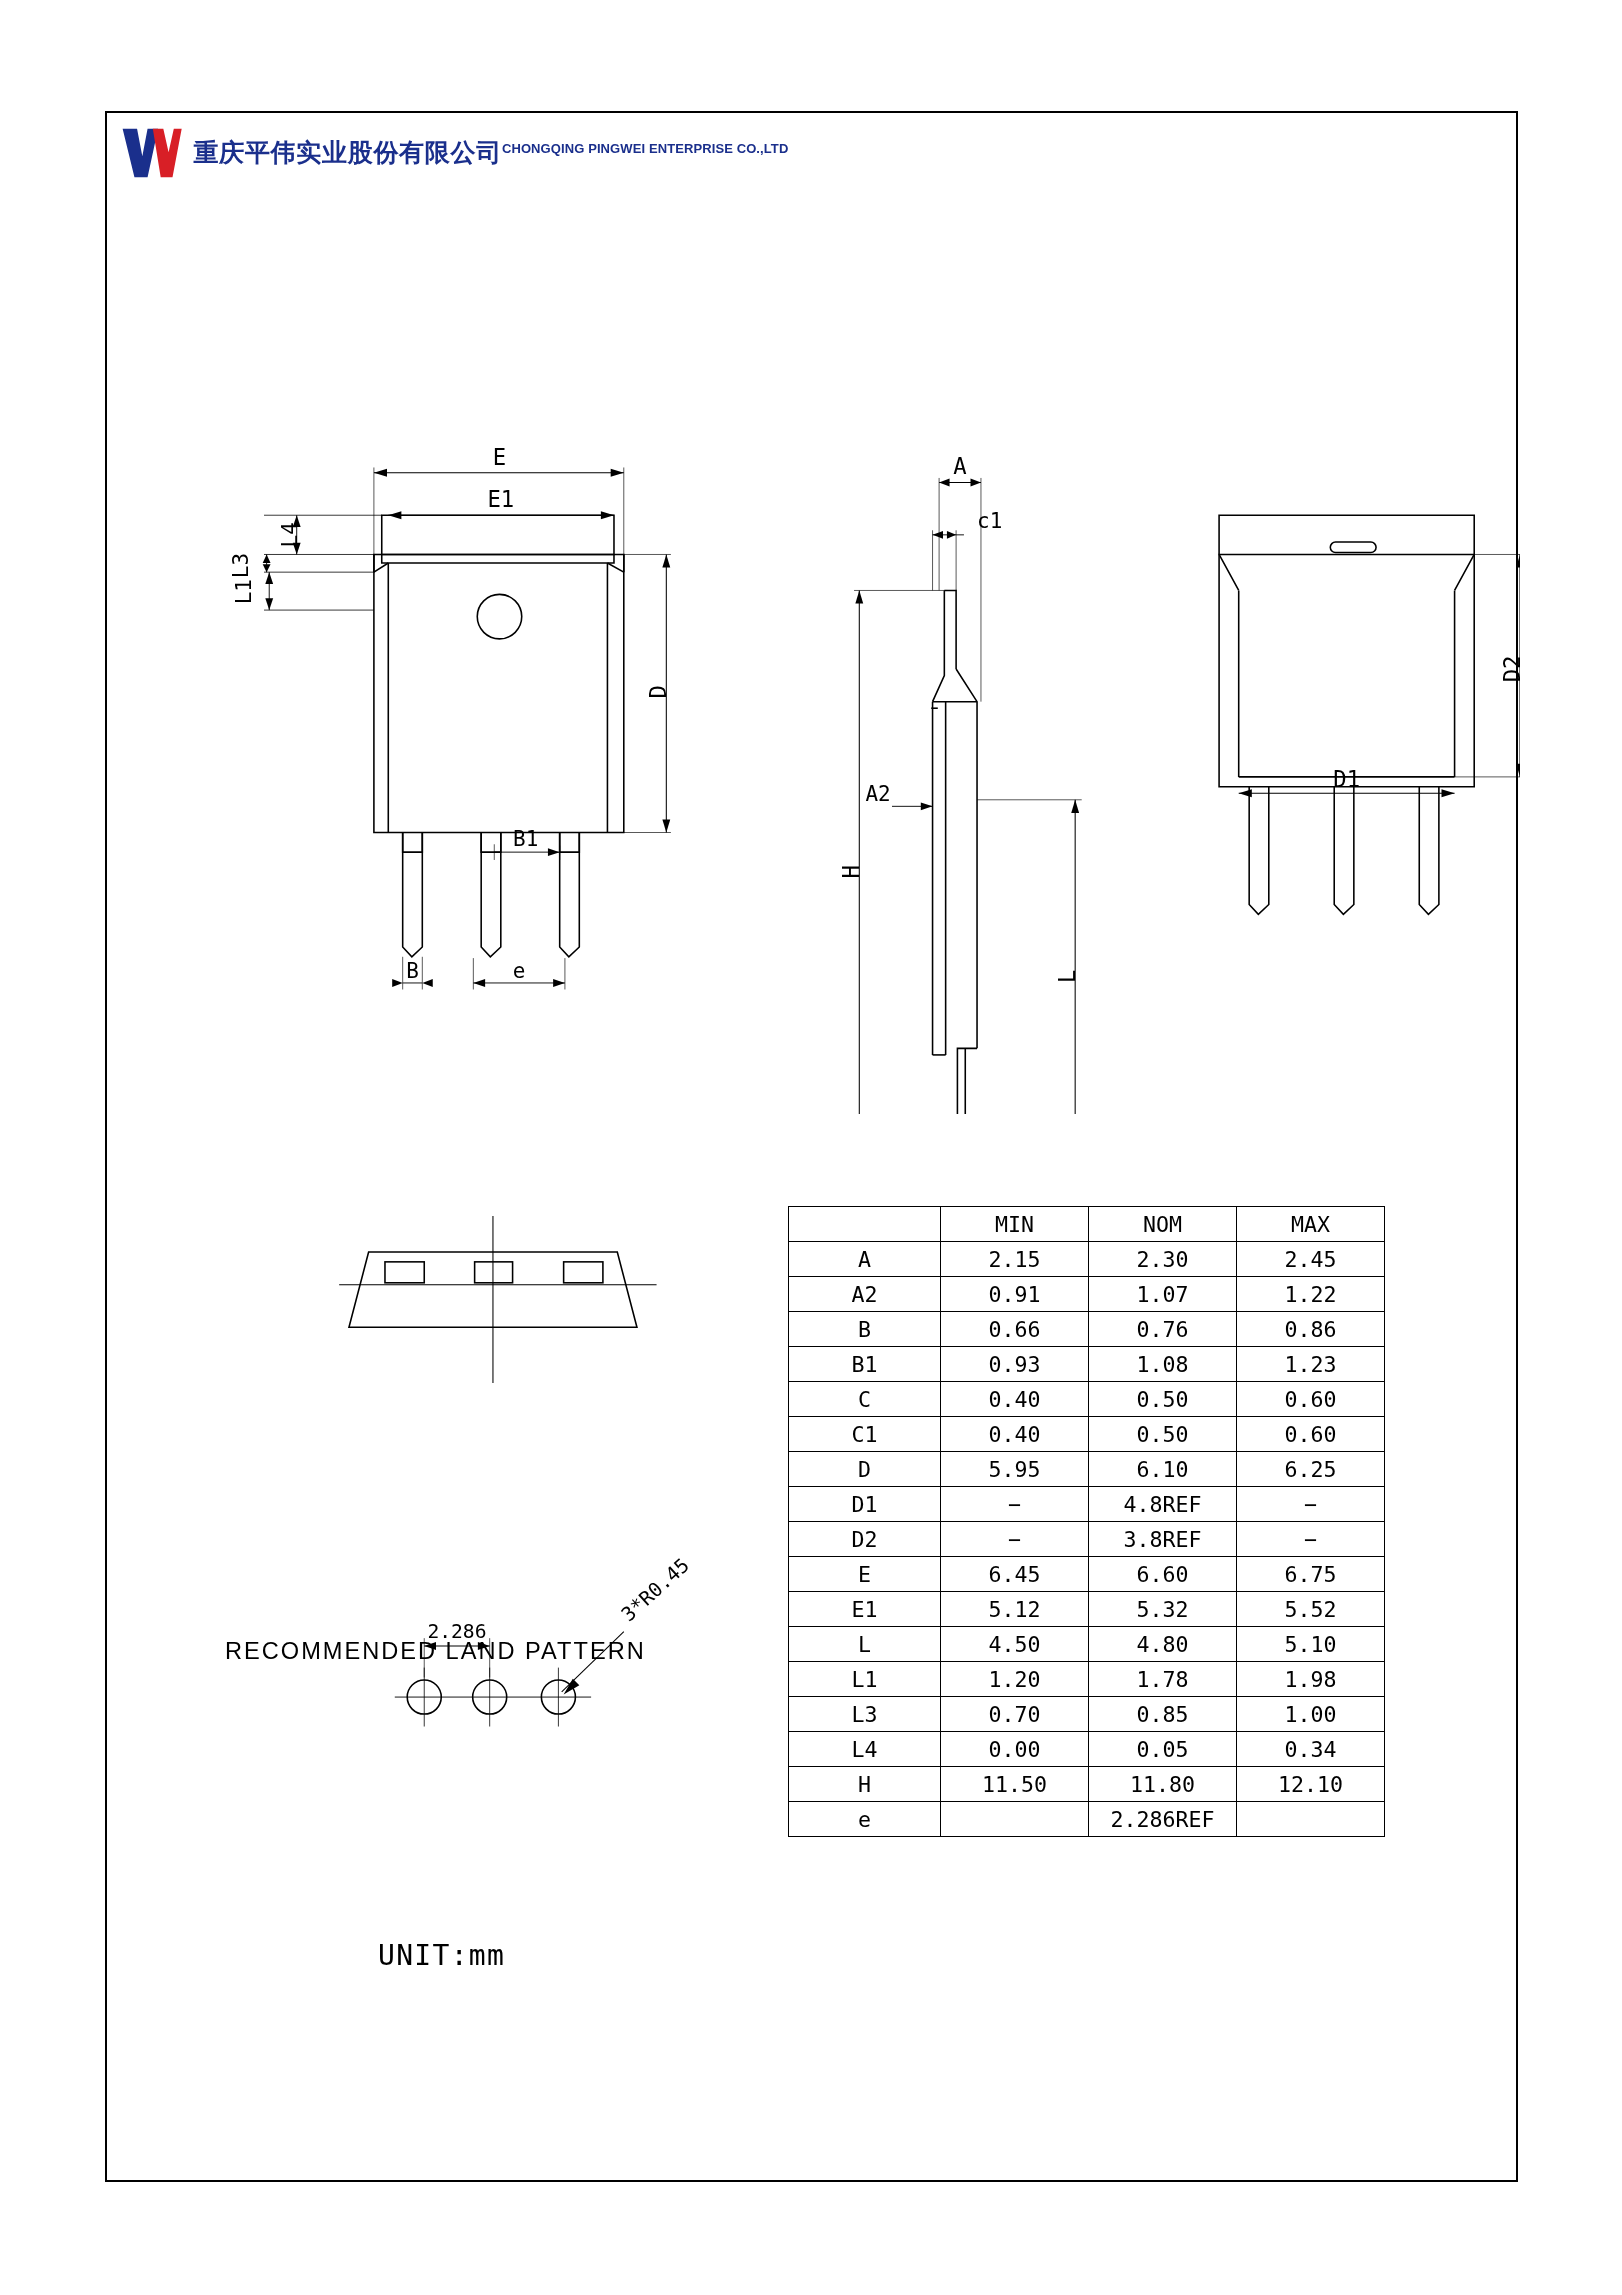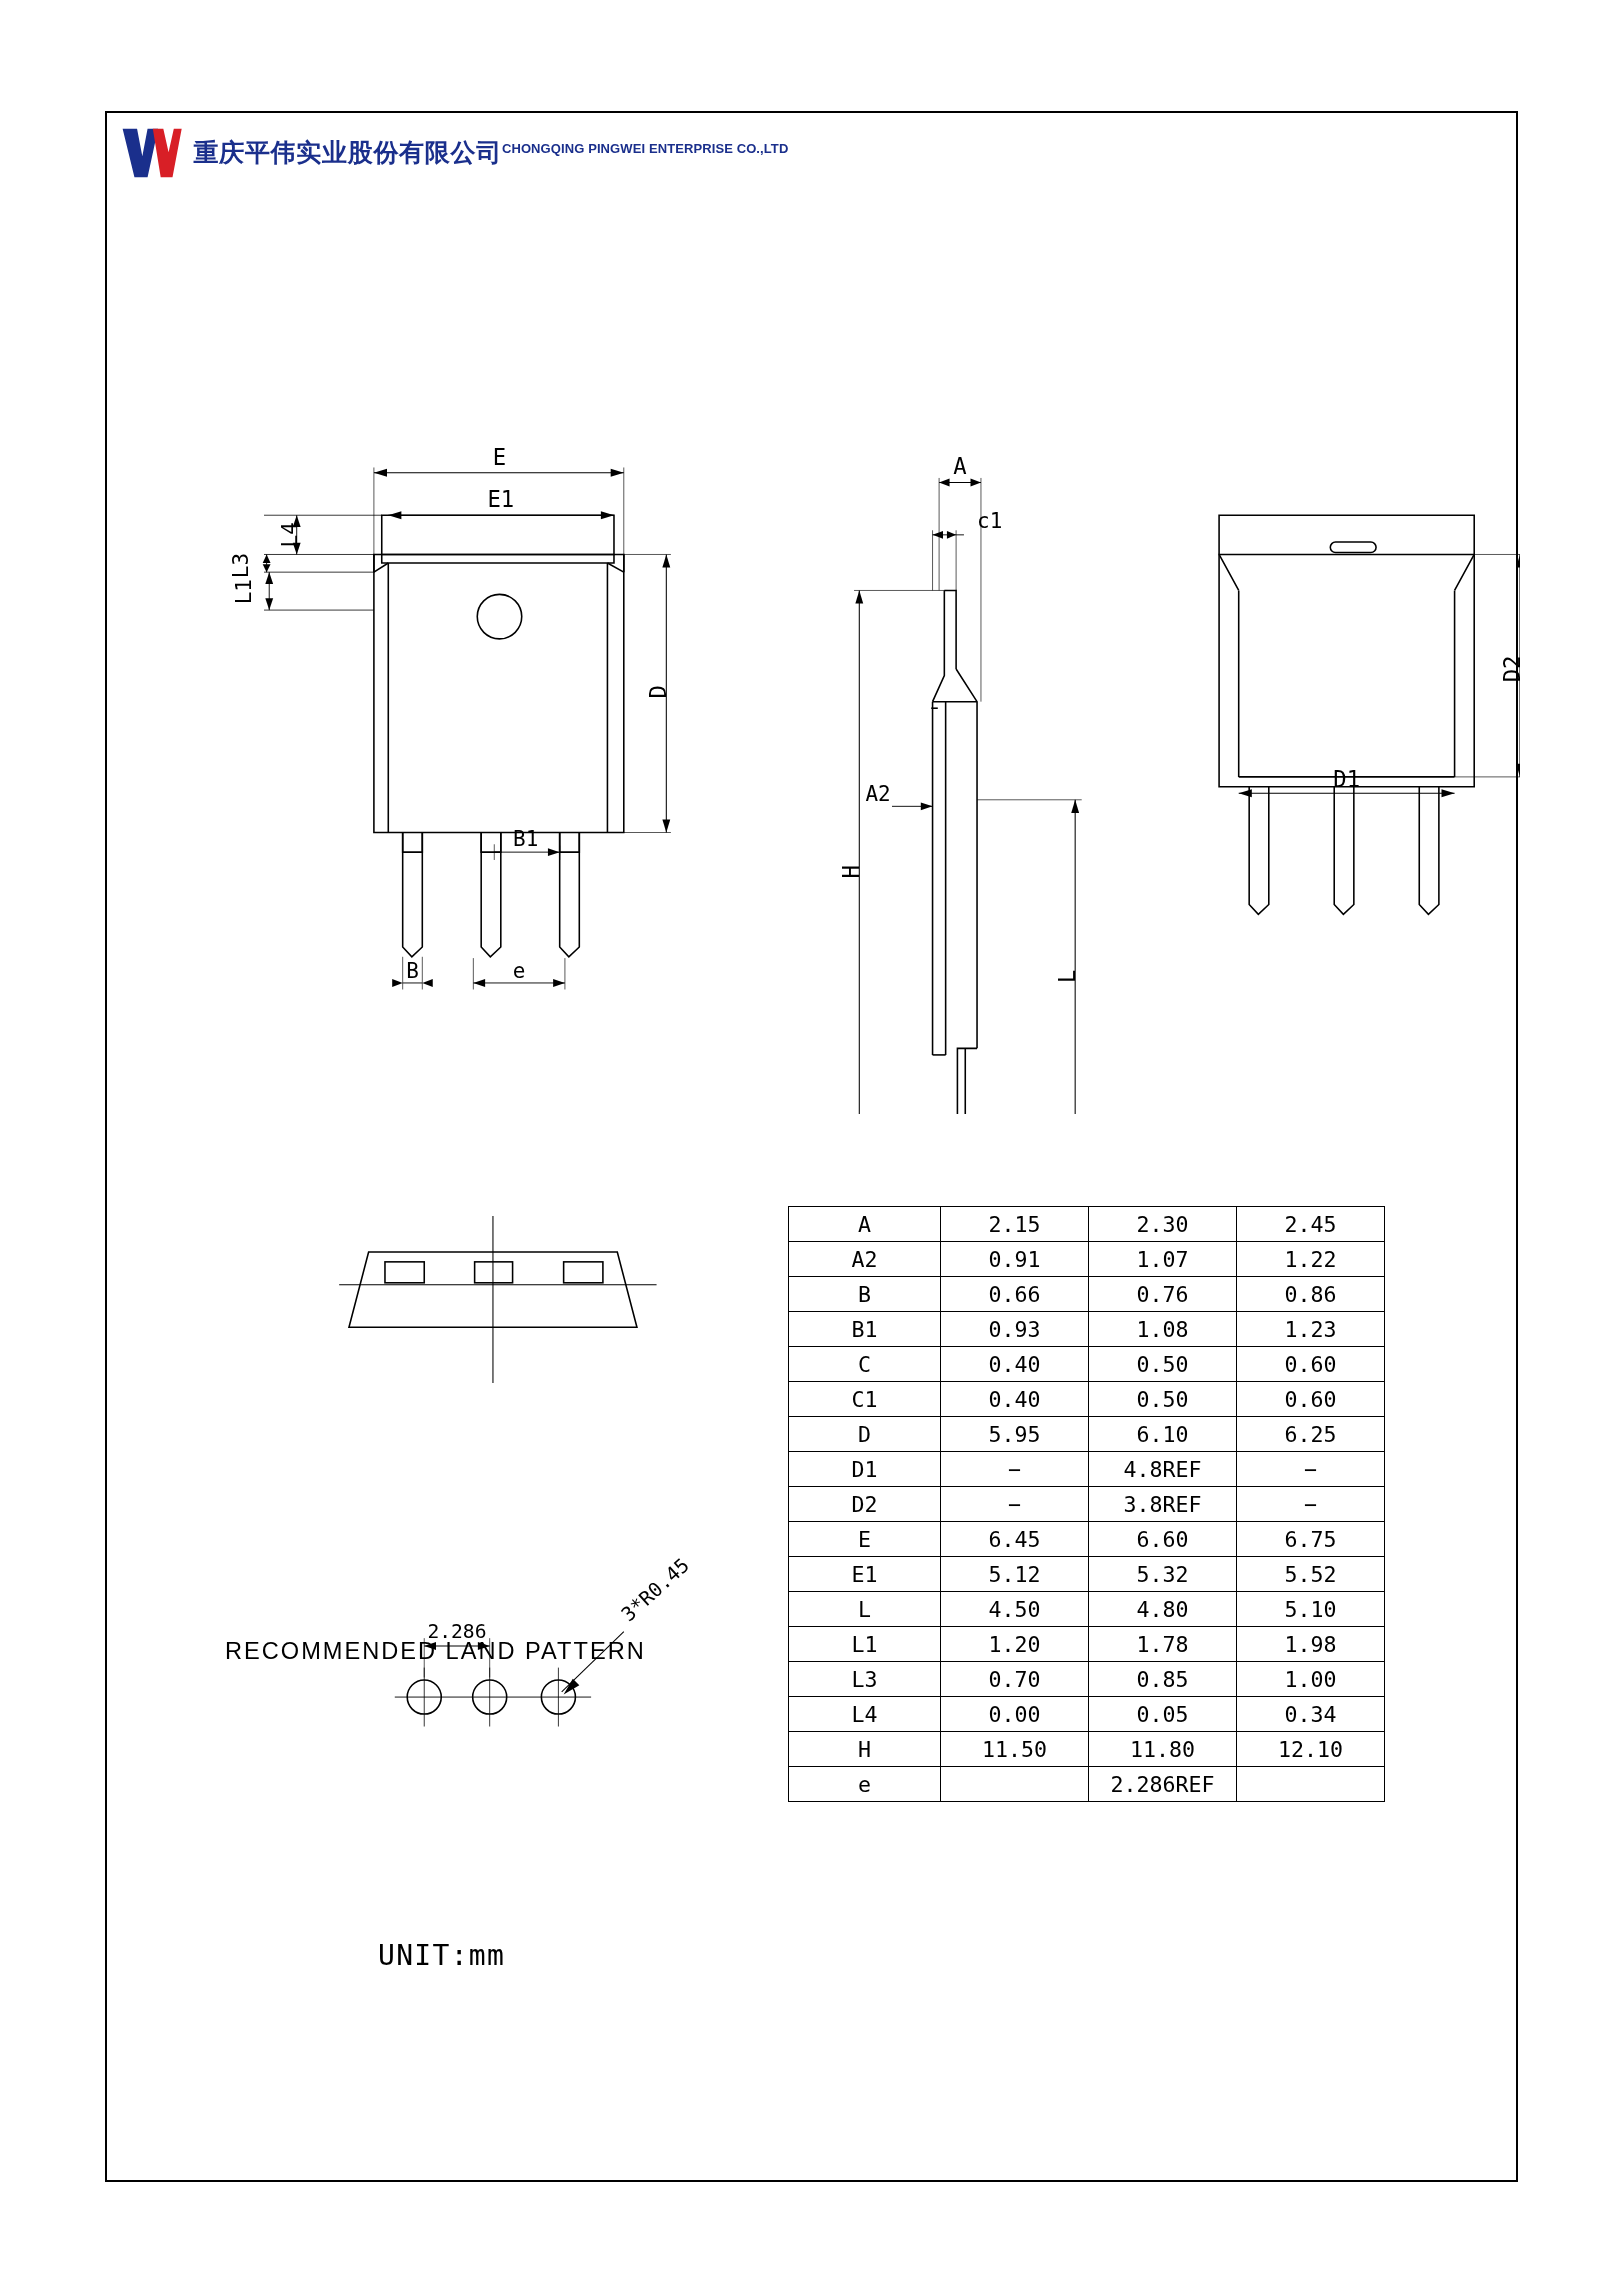--- a/index.html
+++ b/index.html
@@ -336,20 +336,26 @@
       <text x="648" y="676" font-size="30" text-anchor="start" transform="rotate(-42 648 676)">3*R0.45</text>
     </svg>
   </div>
 
   <div class="land-label">RECOMMENDED LAND PATTERN</div>
   <div class="unit-label">UNIT:mm</div>
 
   <table class="dim-table">
     <tbody>
       <tr>
+        <td class="sym"></td>
+        <td class="val">MIN</td>
+        <td class="val">NOM</td>
+        <td class="val">MAX</td>
+      </tr>
+      <tr>
         <td class="sym">A</td>
         <td class="val">2.15</td>
         <td class="val">2.30</td>
         <td class="val">2.45</td>
       </tr>
       <tr>
         <td class="sym">A2</td>
         <td class="val">0.91</td>
         <td class="val">1.07</td>
         <td class="val">1.22</td>

